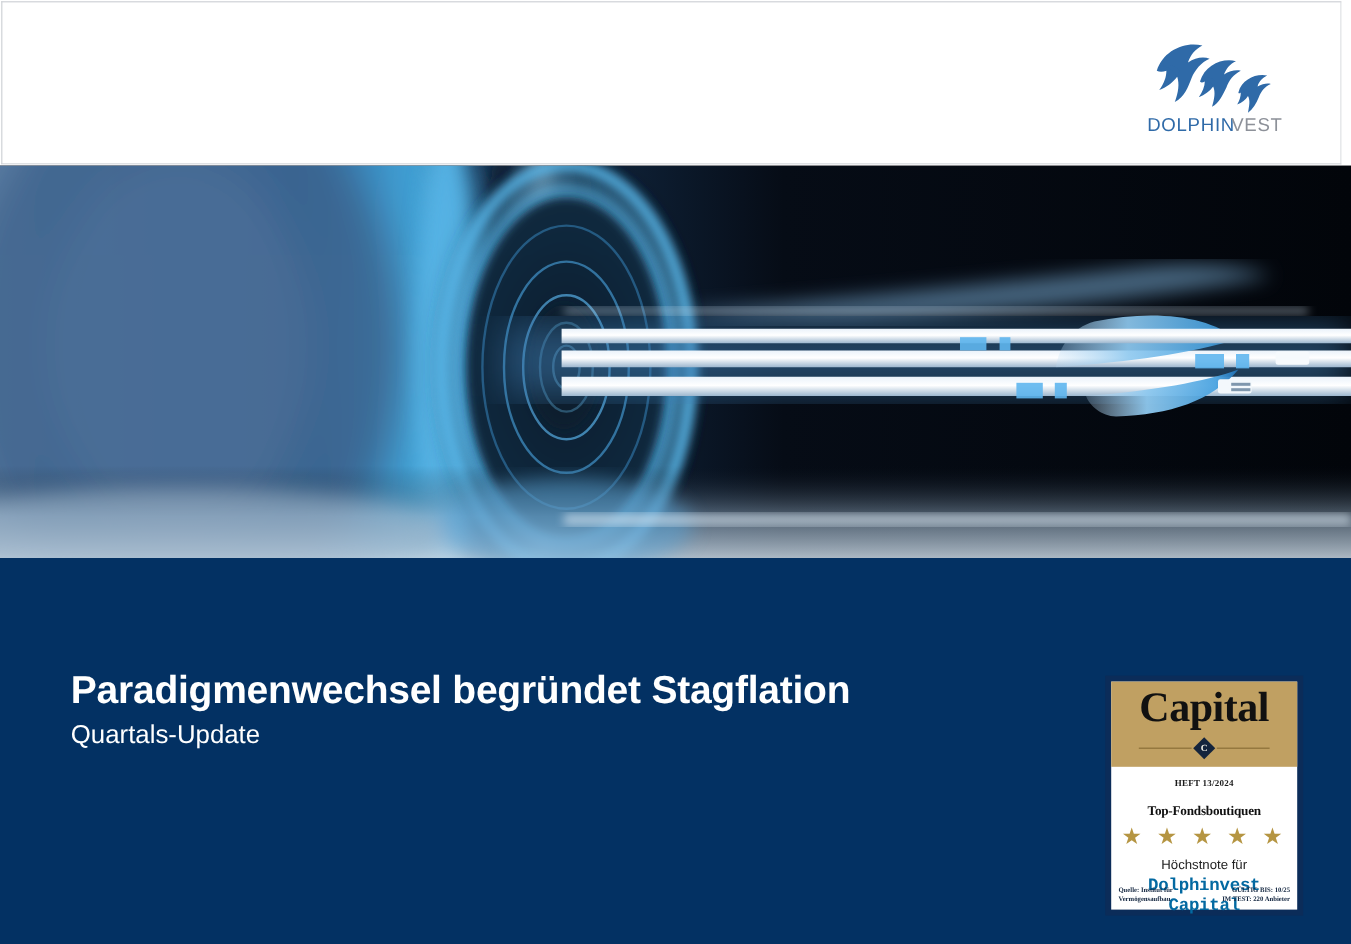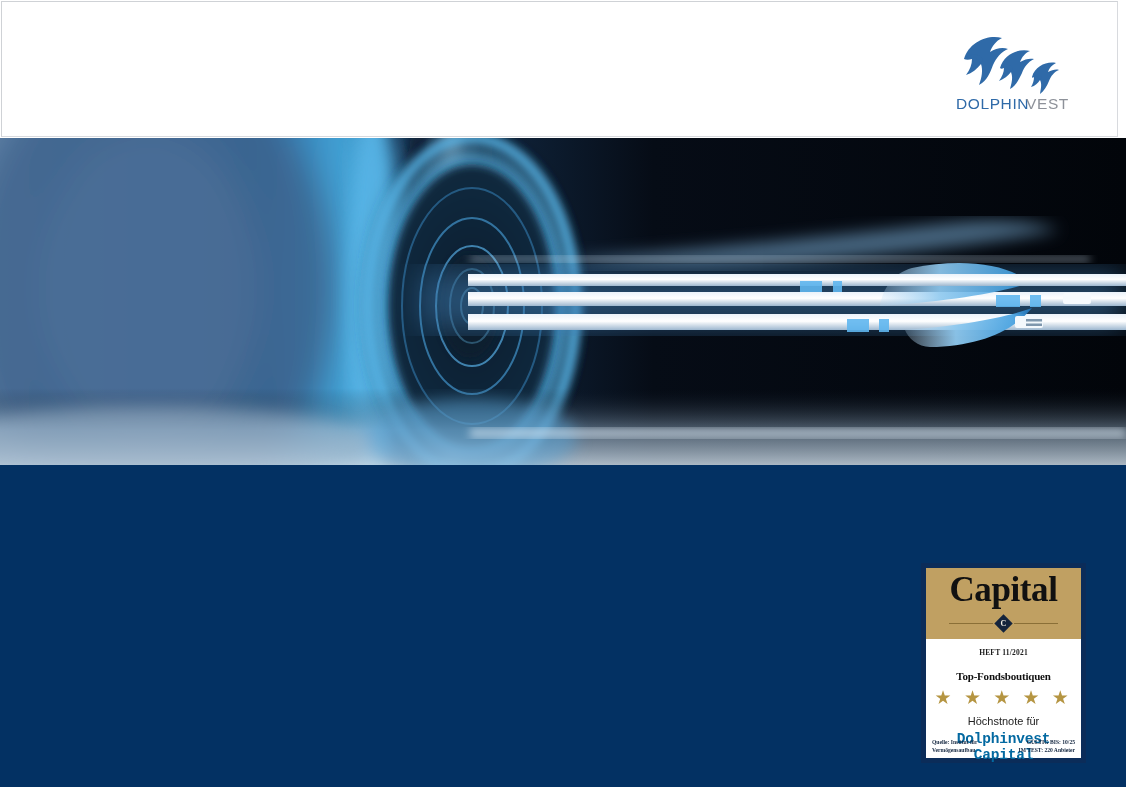--- a/index.html
+++ b/index.html
@@ -419,40 +419,44 @@
         <ellipse cx="150" cy="305" rx="220" ry="36" fill="#9fb6ca"></ellipse>
       </g>
       <g filter="url(#soft4)" opacity="0.6">
         <rect x="470" y="290" width="656" height="10" fill="#dce9f4"></rect>
       </g>
     </svg>
   </div>
 
   <div class="navy-band">
 
+    <div class="title-block">
+      <h1 class="slide-title">Paradigmenwechsel begründet Stagflation</h1>
+      <p class="slide-subtitle">Quartals-Update</p>
+    </div>
 
 
   </div>
 
   <div class="award-badge">
     <div class="badge-inner">
 
       <div class="badge-gold">
         <p class="badge-brand">Capital</p>
         <div class="badge-rule-row">
           <span class="badge-rule"></span>
           <span class="badge-diamond">
             <span>C</span>
           </span>
           <span class="badge-rule"></span>
         </div>
       </div>
 
       <div class="badge-white">
-        <p class="badge-issue">HEFT 11/2021</p>
+        <p class="badge-issue">HEFT 13/2024</p>
         <p class="badge-category">Top-Fondsboutiquen</p>
         <div class="badge-stars">★ ★ ★ ★ ★</div>
         <p class="badge-honor">Höchstnote für</p>
         <p class="badge-company">Dolphinvest Capital</p>
 
         <div class="badge-footer">
           <div class="bf-left">
             <span class="bf-line">Quelle: Institut für</span>
             <span class="bf-line">Vermögensaufbau</span>
           </div>

